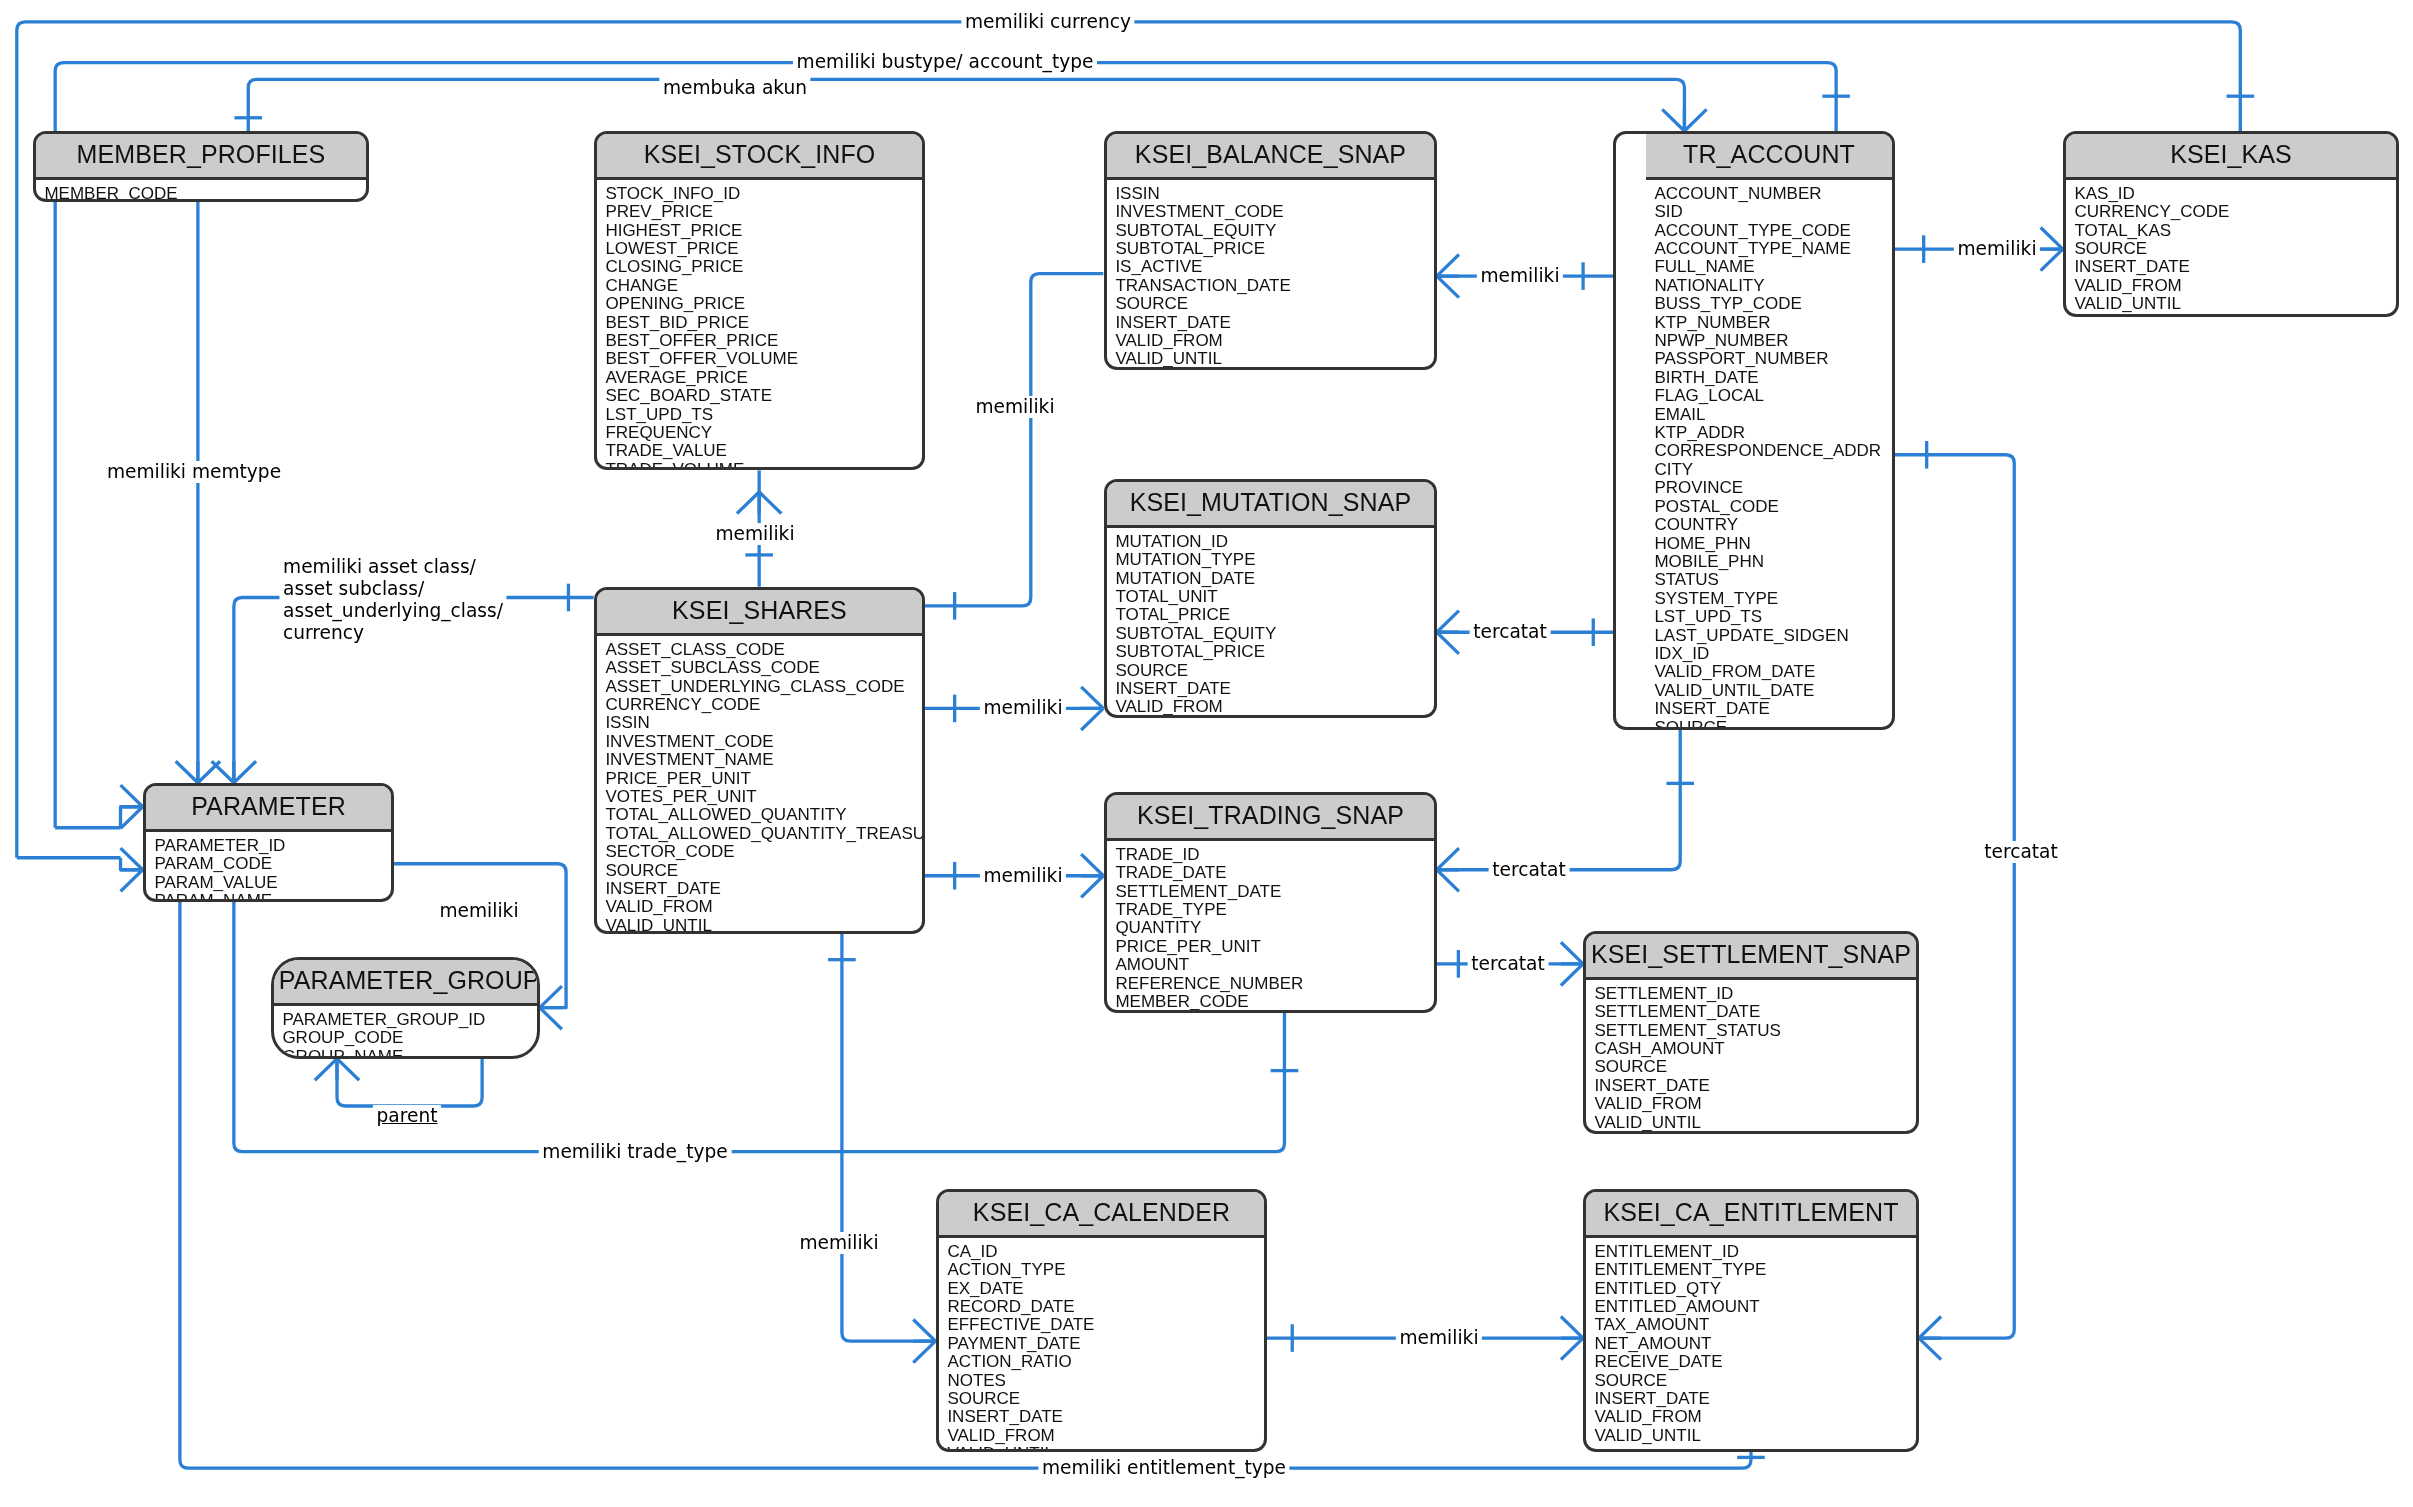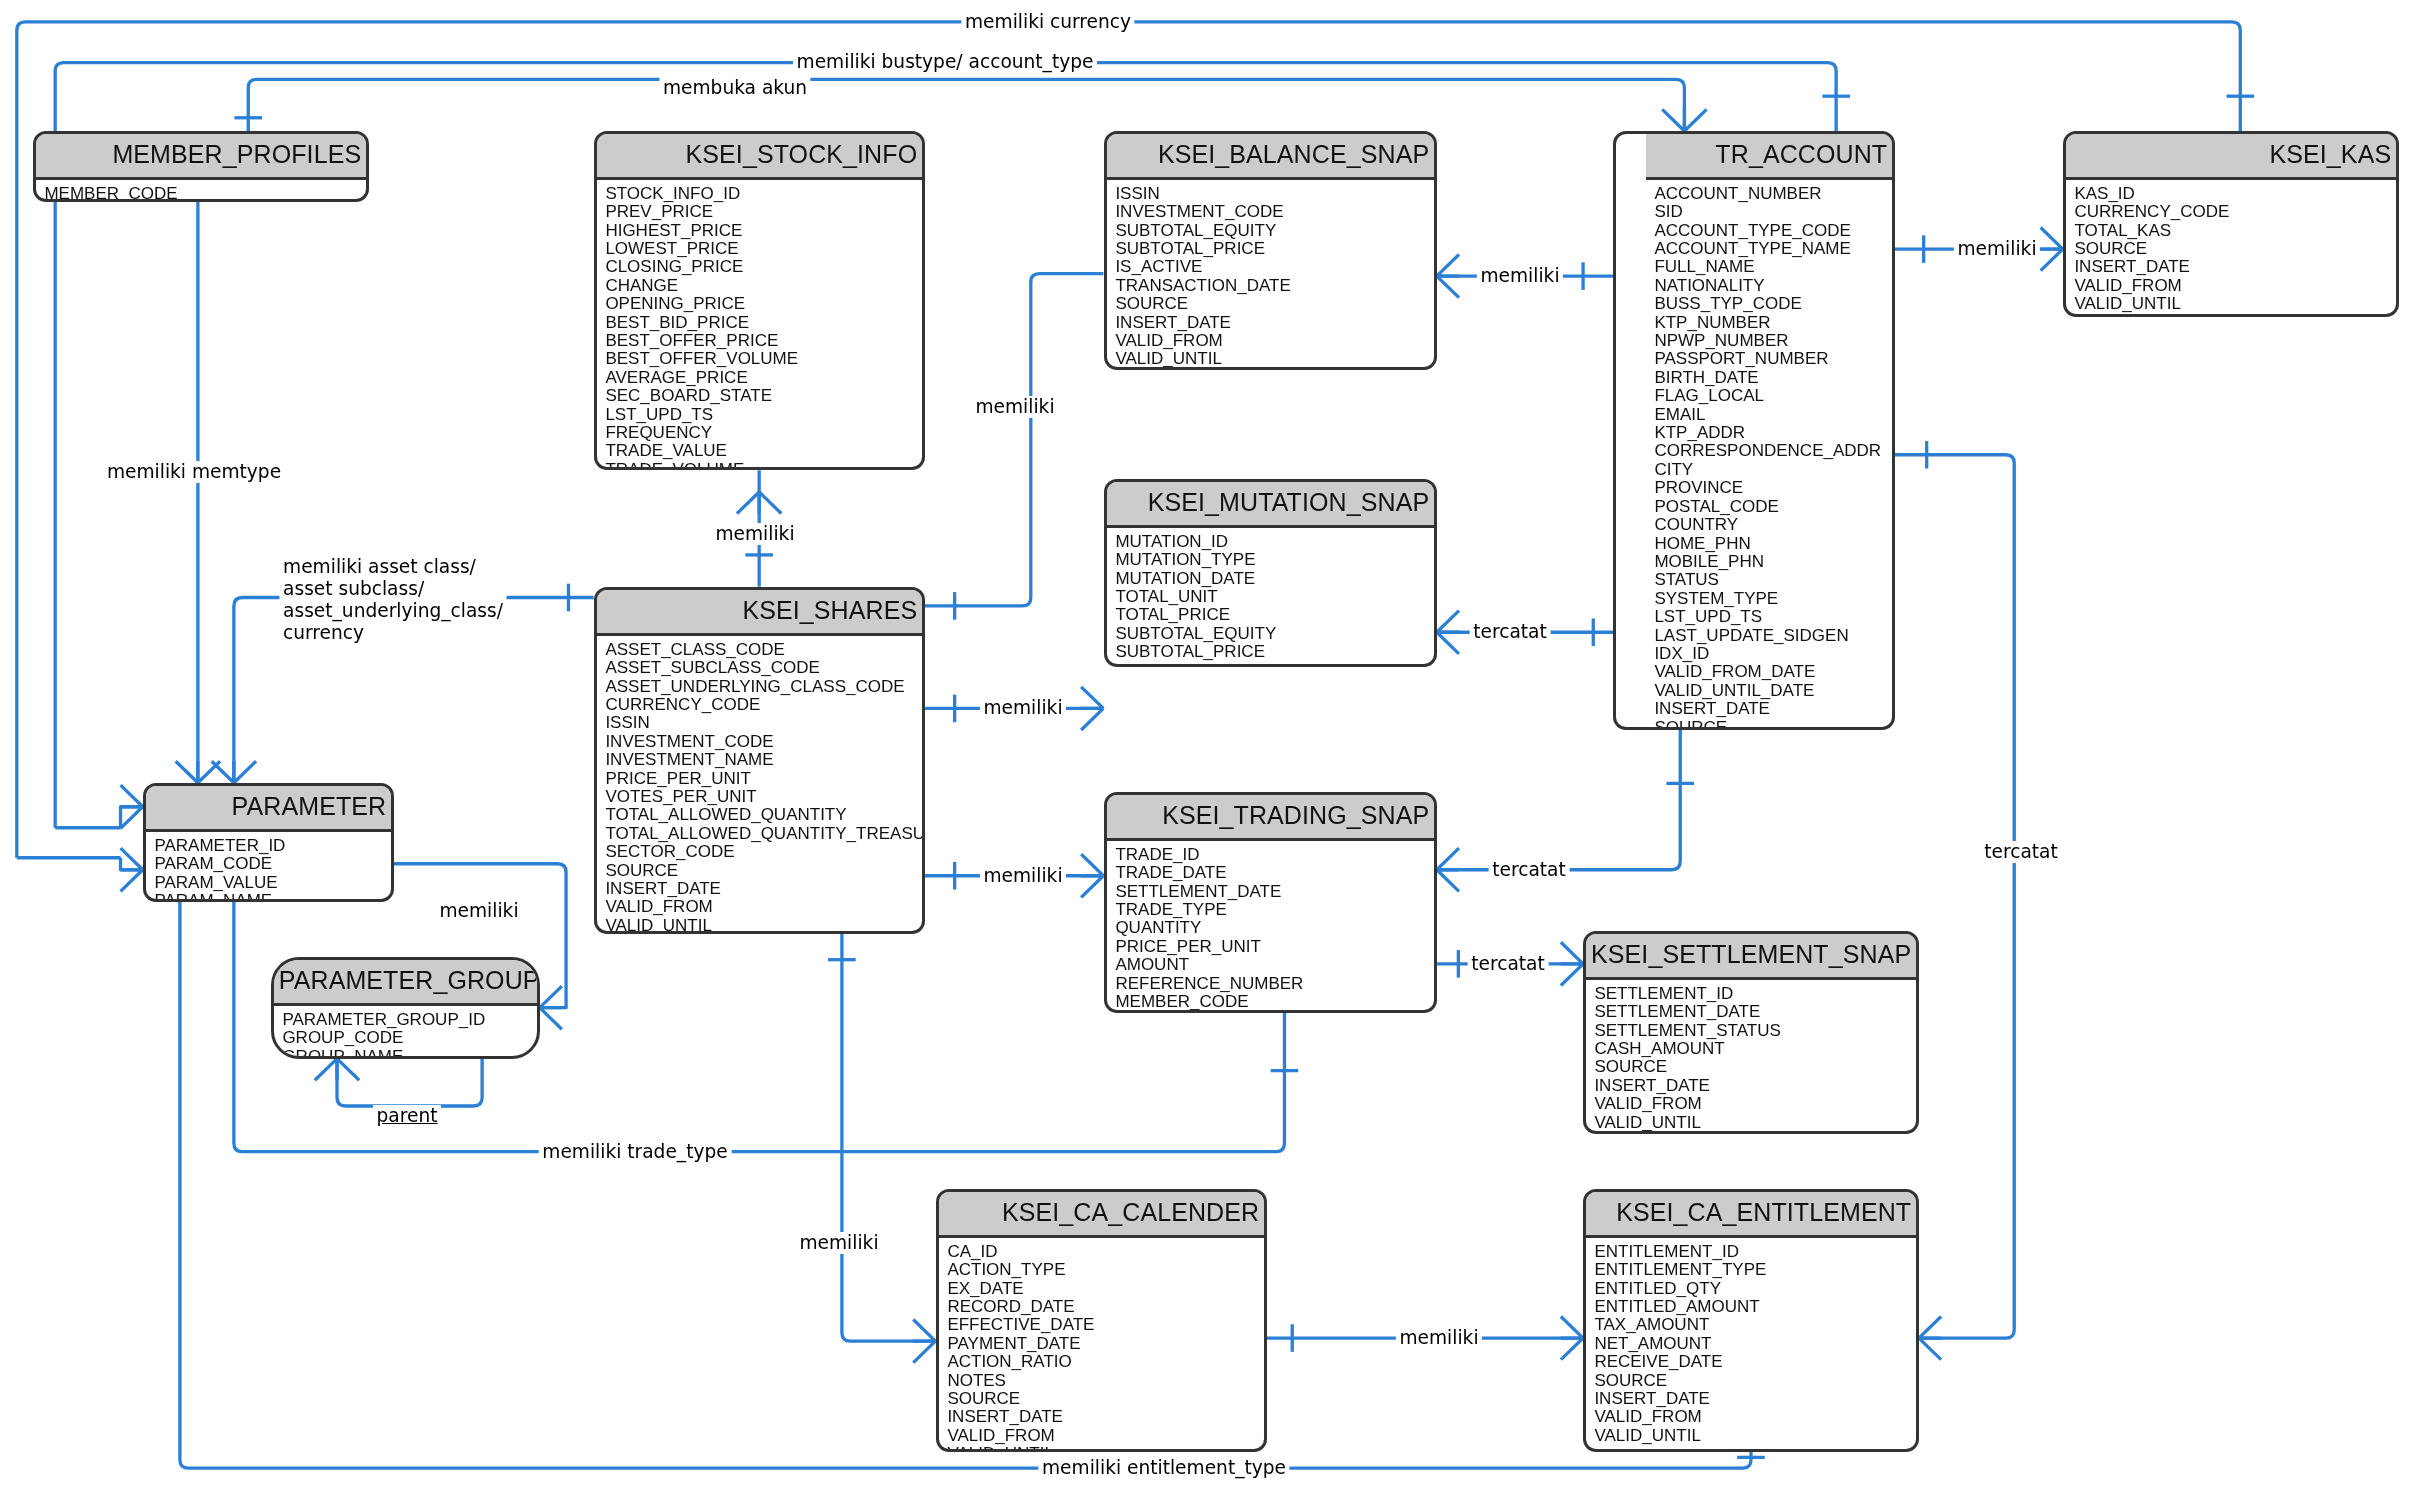--- a/index.html
+++ b/index.html
@@ -1,21 +1,21 @@
 <!DOCTYPE html>
 <html style="font-size:9.6px"><head>
 <meta charset="utf-8">
 <style>
   html,body{margin:0;padding:0;background:#ffffff;}
   #stage{position:relative;width:2413px;height:1508px;background:#ffffff;
          font-family:"Liberation Sans",sans-serif;overflow:hidden;}
   svg#wires{position:absolute;left:0;top:0;width:2413px;height:1508px;}
   .ent{position:absolute;box-sizing:border-box;border:3.6px solid #333333;border-radius:13px;
        background:#ffffff;overflow:hidden;}
-  .ent-hd{background:#cccccc;border-bottom:3.6px solid #333333;text-align:right;
+  .ent-hd{background:#cccccc;border-bottom:3.6px solid #333333;text-align:center;
           font-size:25px;color:#111;line-height:1;padding:8.4px 4.8px 9.6px 4.8px;
           font-family:"Liberation Sans",sans-serif;letter-spacing:0.1px;}
   .ent-bd{padding:4.8px 0 7.2px 8.4px;}
   .fld{font-size:17px;line-height:18.4px;color:#111;white-space:nowrap;
        font-family:"Liberation Sans",sans-serif;}
   .elabel{position:absolute;font-family:"DejaVu Sans",sans-serif;font-size:18.6px;color:#000;
           white-space:pre;line-height:22px;transform:translate(-50%,-50%);
           background:#ffffff;padding:0 3.6px;}
   .elabel.ml{white-space:pre-line;text-align:left;}
 </style>
@@ -201,21 +201,21 @@
         <div class="ent-bd">
           <div class="fld">KAS_ID</div>
           <div class="fld">CURRENCY_CODE</div>
           <div class="fld">TOTAL_KAS</div>
           <div class="fld">SOURCE</div>
           <div class="fld">INSERT_DATE</div>
           <div class="fld">VALID_FROM</div>
           <div class="fld">VALID_UNTIL</div>
         </div>
       </div>
-      <div class="ent" style="left: 1104px; top: 479px; width: 333px; height: 188px;">
+      <div class="ent" style="left: 1104px; top: 479px; width: 333px; height: 239px;">
         <div class="ent-hd">KSEI_MUTATION_SNAP</div>
         <div class="ent-bd">
           <div class="fld">MUTATION_ID</div>
           <div class="fld">MUTATION_TYPE</div>
           <div class="fld">MUTATION_DATE</div>
           <div class="fld">TOTAL_UNIT</div>
           <div class="fld">TOTAL_PRICE</div>
           <div class="fld">SUBTOTAL_EQUITY</div>
           <div class="fld">SUBTOTAL_PRICE</div>
           <div class="fld">SOURCE</div>

